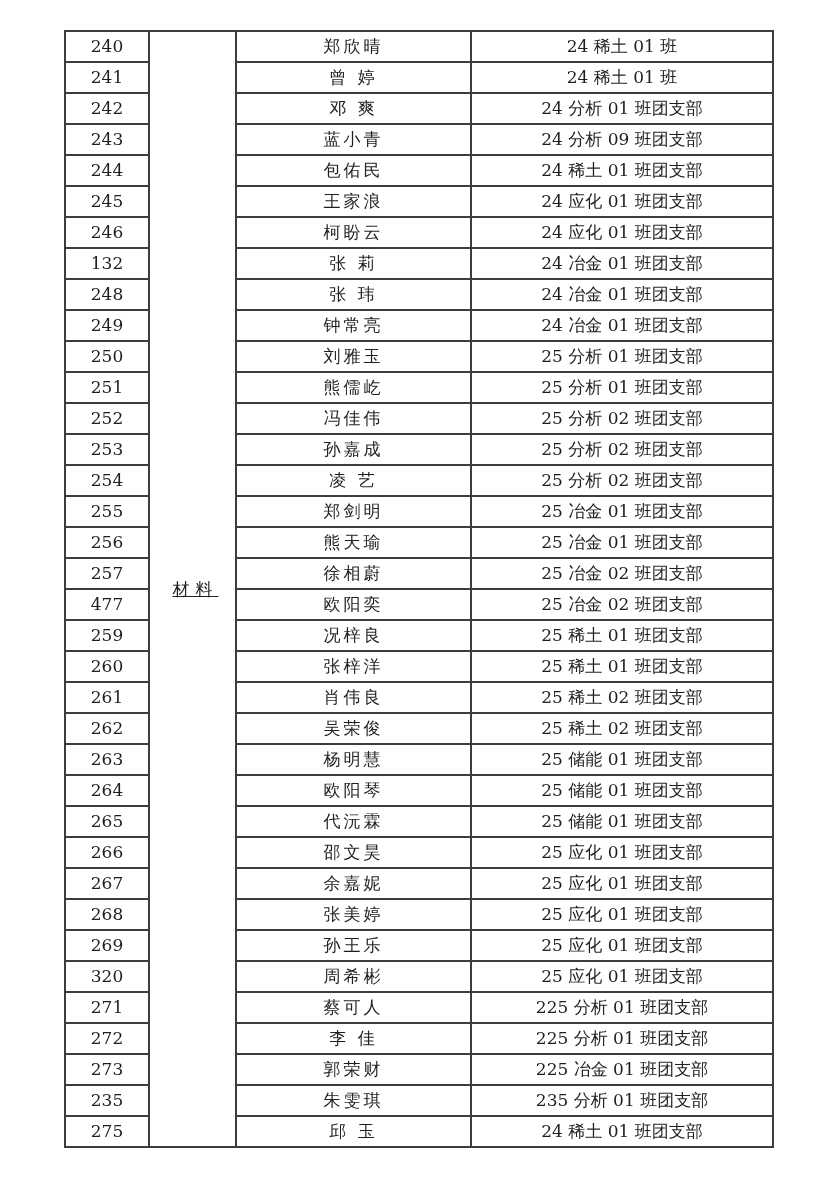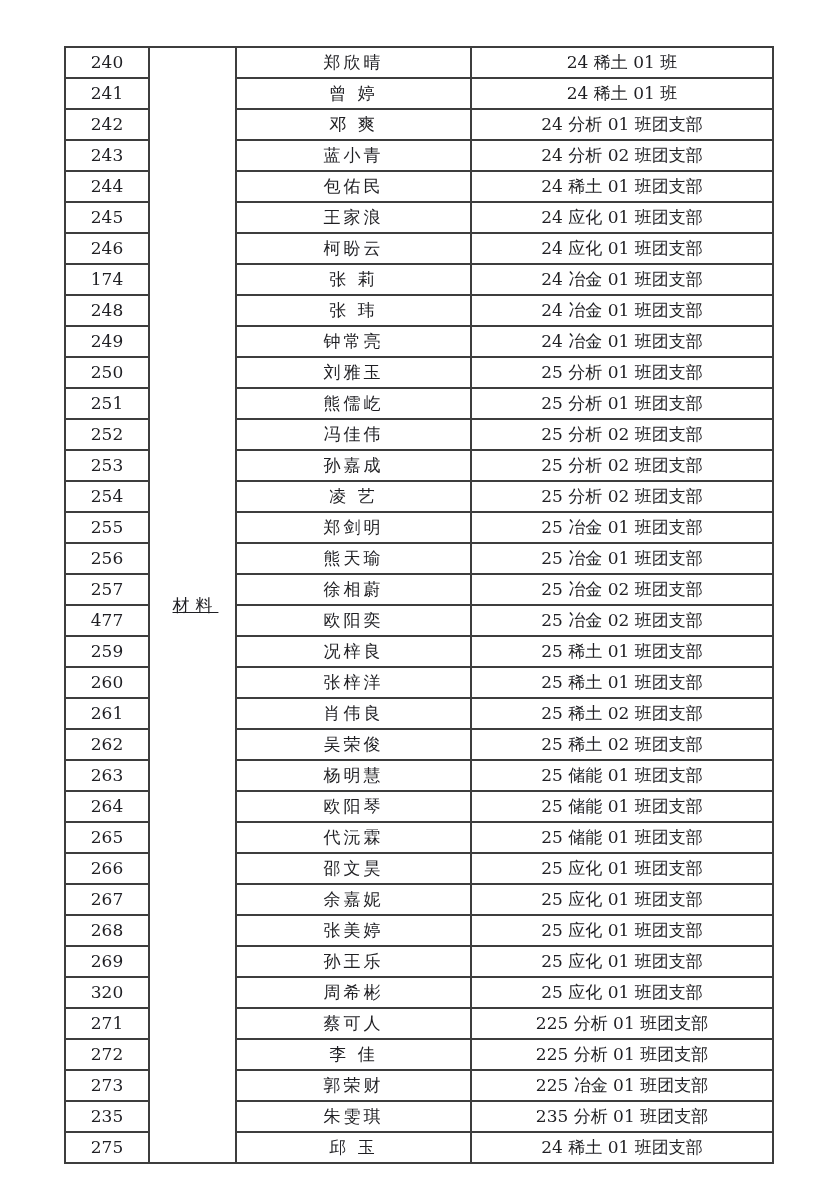--- a/index.html
+++ b/index.html
@@ -16,21 +16,21 @@
   .page {
     position: relative;
     width: 834px;
     height: 1203px;
     background: #ffffff;
     overflow: hidden;
   }
   table.roster {
     position: absolute;
     left: 64px;
-    top: 46px;
+    top: 30px;
     width: 708px;
     border-collapse: collapse;
     table-layout: fixed;
     padding-left: 18px;
   }
   table.roster td {
     border: 2px solid #3d3d3d;
     height: 29px;
     padding: 0;
     text-align: center;
@@ -81,39 +81,39 @@
           <td class="cell-org">24 稀土 01 班</td>
         </tr>
         <tr>
           <td class="cell-num">242</td>
           <td class="cell-name">邓 爽</td>
           <td class="cell-org">24 分析 01 班团支部</td>
         </tr>
         <tr>
           <td class="cell-num">243</td>
           <td class="cell-name">蓝小青</td>
-          <td class="cell-org">24 分析 02 班团支部</td>
+          <td class="cell-org">24 分析 09 班团支部</td>
         </tr>
         <tr>
           <td class="cell-num">244</td>
           <td class="cell-name">包佑民</td>
           <td class="cell-org">24 稀土 01 班团支部</td>
         </tr>
         <tr>
           <td class="cell-num">245</td>
           <td class="cell-name">王家浪</td>
           <td class="cell-org">24 应化 01 班团支部</td>
         </tr>
         <tr>
           <td class="cell-num">246</td>
           <td class="cell-name">柯盼云</td>
           <td class="cell-org">24 应化 01 班团支部</td>
         </tr>
         <tr>
-          <td class="cell-num">174</td>
+          <td class="cell-num">132</td>
           <td class="cell-name">张 莉</td>
           <td class="cell-org">24 冶金 01 班团支部</td>
         </tr>
         <tr>
           <td class="cell-num">248</td>
           <td class="cell-name">张 玮</td>
           <td class="cell-org">24 冶金 01 班团支部</td>
         </tr>
         <tr>
           <td class="cell-num">249</td>

